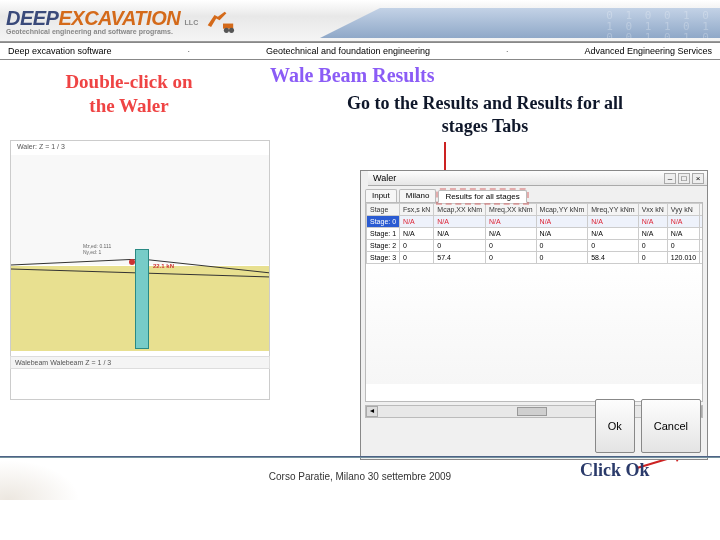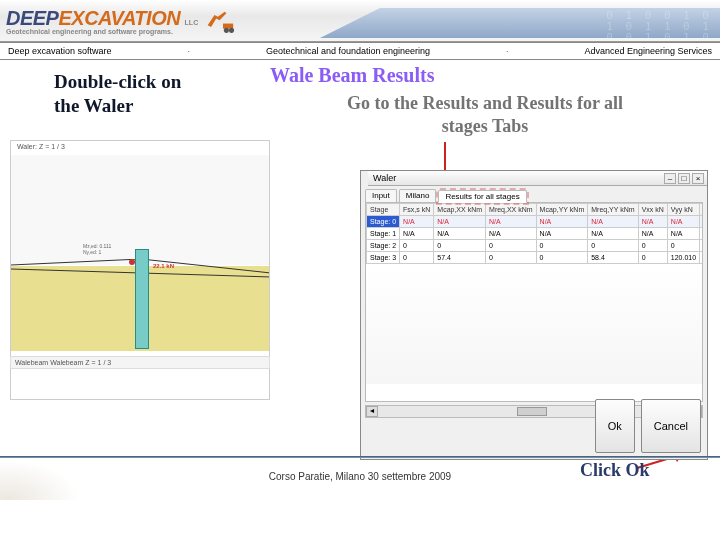--- a/index.html
+++ b/index.html
@@ -16,22 +16,22 @@
   .header-right { position:absolute; right:0; top:0; width:400px; height:30px; background:linear-gradient(180deg,#c3d2e6 0%,#8fa8c8 100%); clip-path: polygon(15% 0,100% 0,100% 100%,0 100%); margin-top: 8px;}
   .digits { position:absolute; right:8px; top:2px; font-family:monospace; font-size:11px; color:rgba(255,255,255,0.25); letter-spacing:3px; line-height:11px;}
   
   .breadcrumb { display:flex; justify-content:space-between; align-items:flex-start; padding:3px 8px; font-size:9px; color:#000; }
   .breadcrumb .sep { color:#666; }
   .slide-rule { border-top:1px solid #888; border-bottom:1px solid #888;}
   
   .slide { position:relative; width:100%; height:440px; background:#fff;}
   
   .title-main { font-family:"Comic Sans MS","Comic Sans",cursive; font-size:20px; font-weight:bold; color:#8b5cf6; position:absolute; left:270px; top:4px;}
-  .hint-left { font-family:"Comic Sans MS","Comic Sans",cursive; font-size:19px; font-weight:bold; color:#0f172a; position:absolute; left:54px; top:10px; width:150px; line-height:1.25;}
-  .hint-right { font-family:"Comic Sans MS","Comic Sans",cursive; font-size:18px; font-weight:bold; color:#737373; position:absolute; left:345px; top:32px; text-align:center; width:280px; line-height:1.25;}
+  .hint-left { font-family:"Comic Sans MS","Comic Sans",cursive; font-size:19px; font-weight:bold; color:#ef4444; position:absolute; left:54px; top:10px; text-align:center; width:150px; line-height:1.25;}
+  .hint-right { font-family:"Comic Sans MS","Comic Sans",cursive; font-size:18px; font-weight:bold; color:#0f172a; position:absolute; left:345px; top:32px; text-align:center; width:280px; line-height:1.25;}
   .hint-click { font-family:"Comic Sans MS","Comic Sans",cursive; font-size:18px; font-weight:bold; color:#2a3a6a; position:absolute; left:580px; top:400px;}
   
   .arrow-red { position:absolute; }
   
   .cross-section { position:absolute; left:10px; top:80px; width:260px; height:260px; border:1px solid #ccc; background:#fff;}
   .section-label { position:absolute; left:6px; top:2px; font-size:7px; color:#555;}
   .sky { position:absolute; left:0; top:14px; width:100%; height:110px; background:#f8f8f8;}
   .soil { position:absolute; left:0; top:125px; width:100%; height:85px; background:#e8e090;}
   .lines { position:absolute; left:0; top:118px; width:100%;}
   .pile { position:absolute; left:124px; top:108px; width:14px; height:100px; background:#77ccc8; border:1px solid #2a8a84;}

